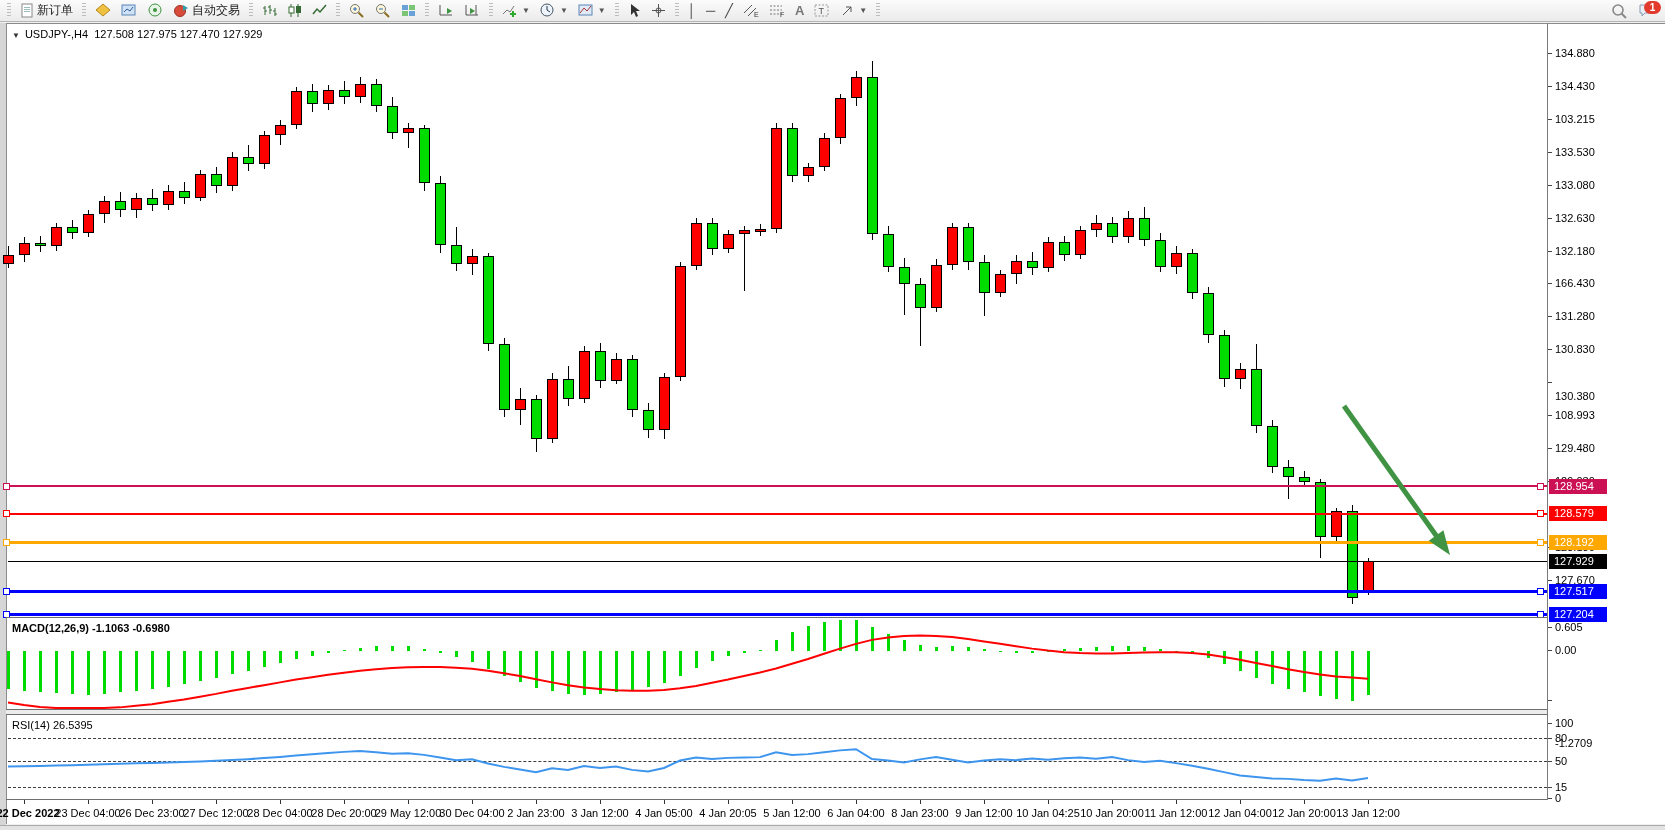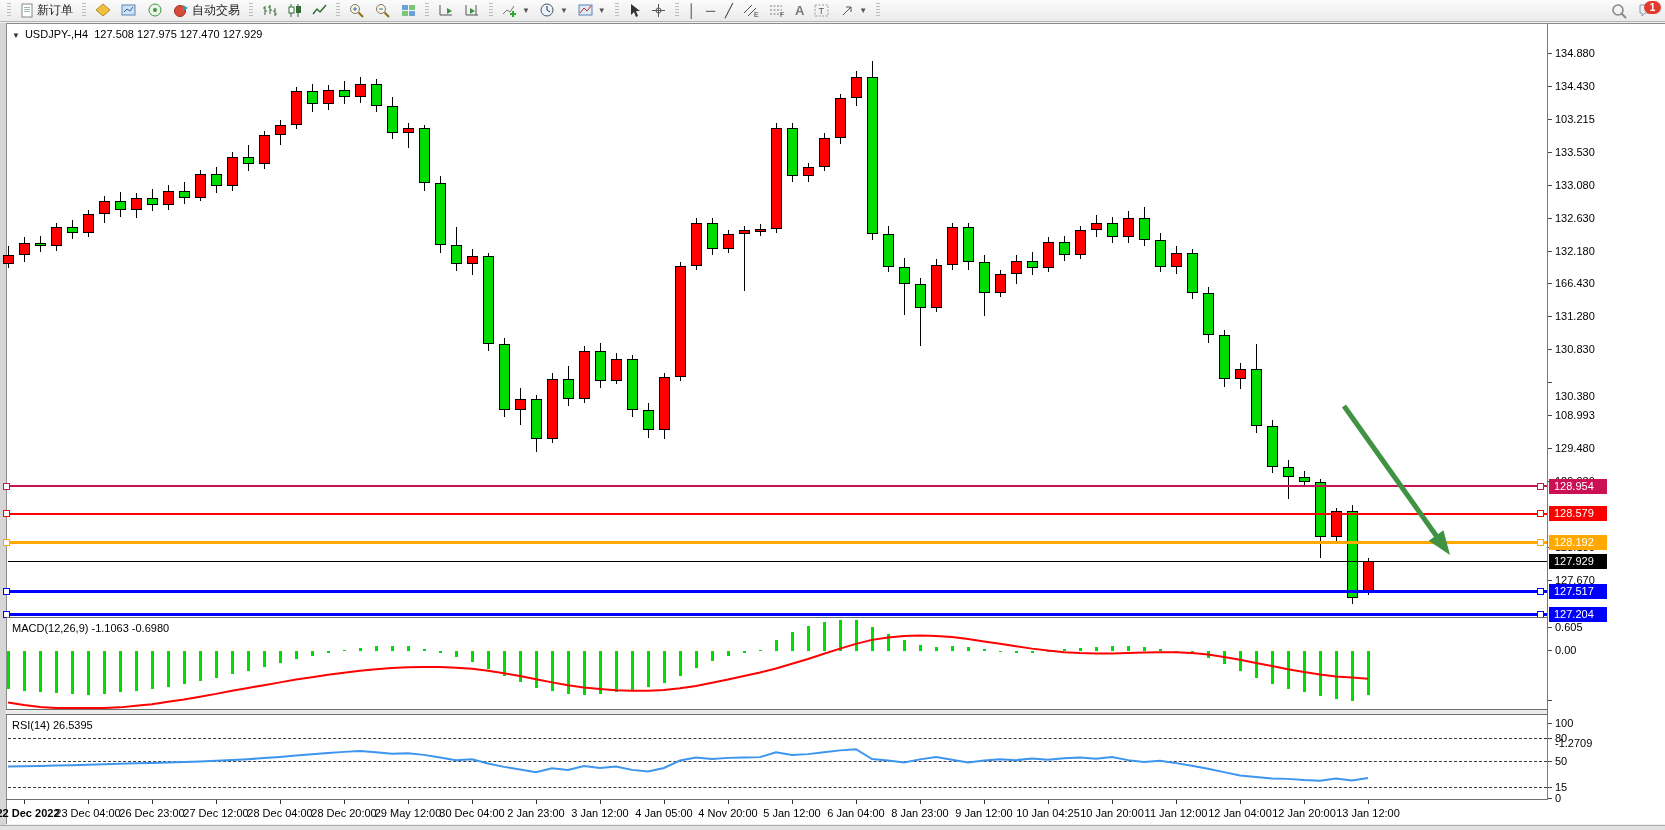--- a/index.html
+++ b/index.html
@@ -250,21 +250,21 @@
 <div class="abs pane-sep" style="top:617px;height:1px;background:#6e6e6e;"></div>
 <div class="abs pane-sep" style="top:709px;height:1px;background:#6e6e6e;"></div>
 <div class="abs pane-sep" style="top:710px;height:4px;background:#ececec;"></div>
 <div class="abs pane-sep" style="top:714px;height:1px;background:#6e6e6e;"></div>
 <div class="abs pane-sep" style="top:799px;height:1px;background:#6e6e6e;"></div>
 <div class="abs" id="bottom-strip"></div>
 
 <div class="abs" id="chart-title">
   <span class="tri">▼</span><span>USDJPY-,H4</span>&nbsp;&nbsp;<span>127.508 127.975 127.470 127.929</span>
 </div>
-<div class="abs ind-label" style="left:12px;top:622px;">MACD(12,26,9) -1.1063 -0.6980</div>
+<div class="abs ind-label" style="left:12px;top:622px;font-weight:bold;">MACD(12,26,9) -1.1063 -0.6980</div>
 <div class="abs ind-label" style="left:12px;top:719px;">RSI(14) 26.5395</div>
 
 <div id="candles-layer">
     <div class="wick" style="left: 8px; top: 246.116px; height: 21.945px;"></div>
     <div class="body up" style="left: 3px; top: 254.894px; height: 8.778px;"></div>
     <div class="wick" style="left: 24px; top: 237.338px; height: 24.871px;"></div>
     <div class="body up" style="left: 19px; top: 243.19px; height: 11.704px;"></div>
     <div class="wick" style="left: 40px; top: 235.875px; height: 16.093px;"></div>
     <div class="body dn" style="left: 35px; top: 243.19px; height: 3px;"></div>
     <div class="wick" style="left: 56px; top: 222.708px; height: 27.797px;"></div>
@@ -576,21 +576,21 @@
     <div class="dlabel" style="left: 408px;">29 May 12:00</div>
     <div class="dtick" style="left: 472px;"></div>
     <div class="dlabel" style="left: 472px;">30 Dec 04:00</div>
     <div class="dtick" style="left: 536px;"></div>
     <div class="dlabel" style="left: 536px;">2 Jan 23:00</div>
     <div class="dtick" style="left: 600px;"></div>
     <div class="dlabel" style="left: 600px;">3 Jan 12:00</div>
     <div class="dtick" style="left: 664px;"></div>
     <div class="dlabel" style="left: 664px;">4 Jan 05:00</div>
     <div class="dtick" style="left: 728px;"></div>
-    <div class="dlabel" style="left: 728px;">4 Nov 20:00</div>
+    <div class="dlabel" style="left: 728px;">4 Jan 20:05</div>
     <div class="dtick" style="left: 792px;"></div>
     <div class="dlabel" style="left: 792px;">5 Jan 12:00</div>
     <div class="dtick" style="left: 856px;"></div>
     <div class="dlabel" style="left: 856px; text-align: right;">6 Jan 04:00</div>
     <div class="dtick" style="left: 920px;"></div>
     <div class="dlabel" style="left: 920px;">8 Jan 23:00</div>
     <div class="dtick" style="left: 984px;"></div>
     <div class="dlabel" style="left: 984px;">9 Jan 12:00</div>
     <div class="dtick" style="left: 1048px;"></div>
     <div class="dlabel" style="left: 1048px;">10 Jan 04:25</div>

